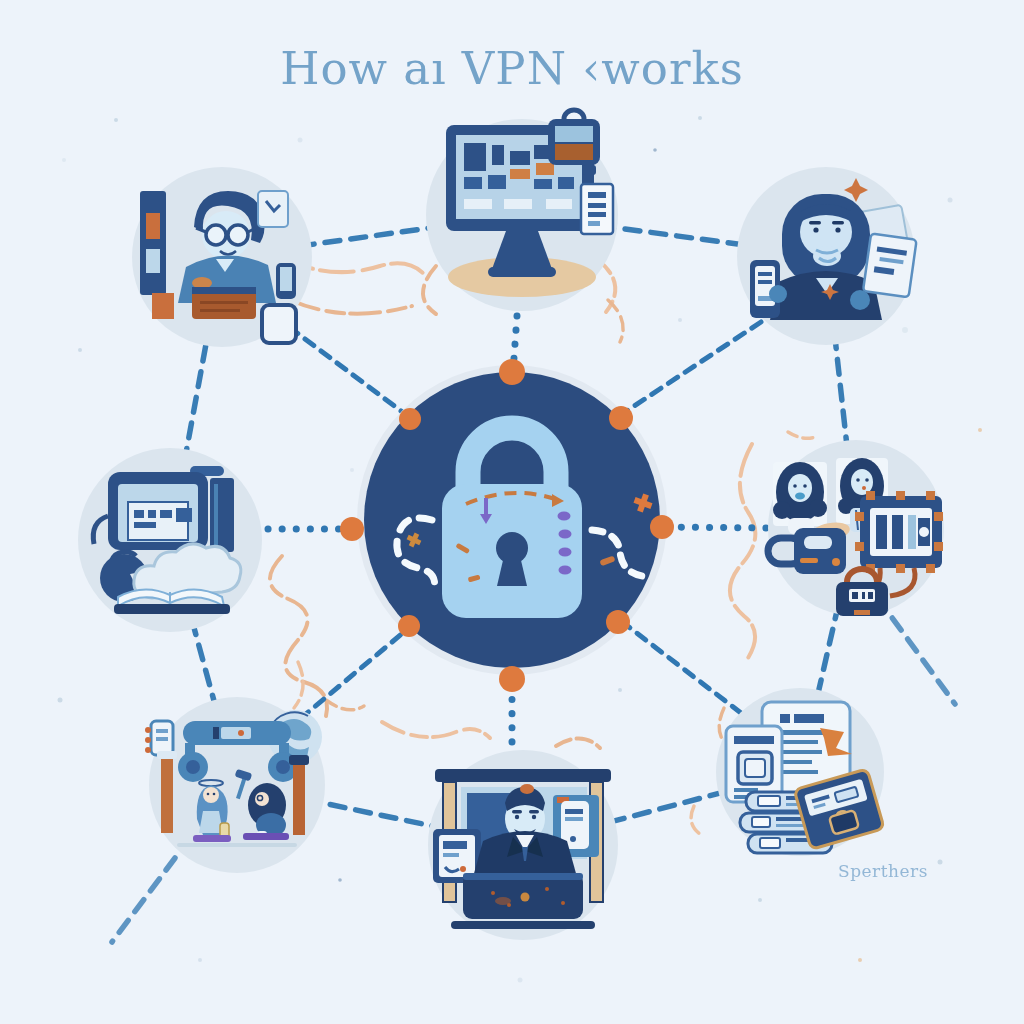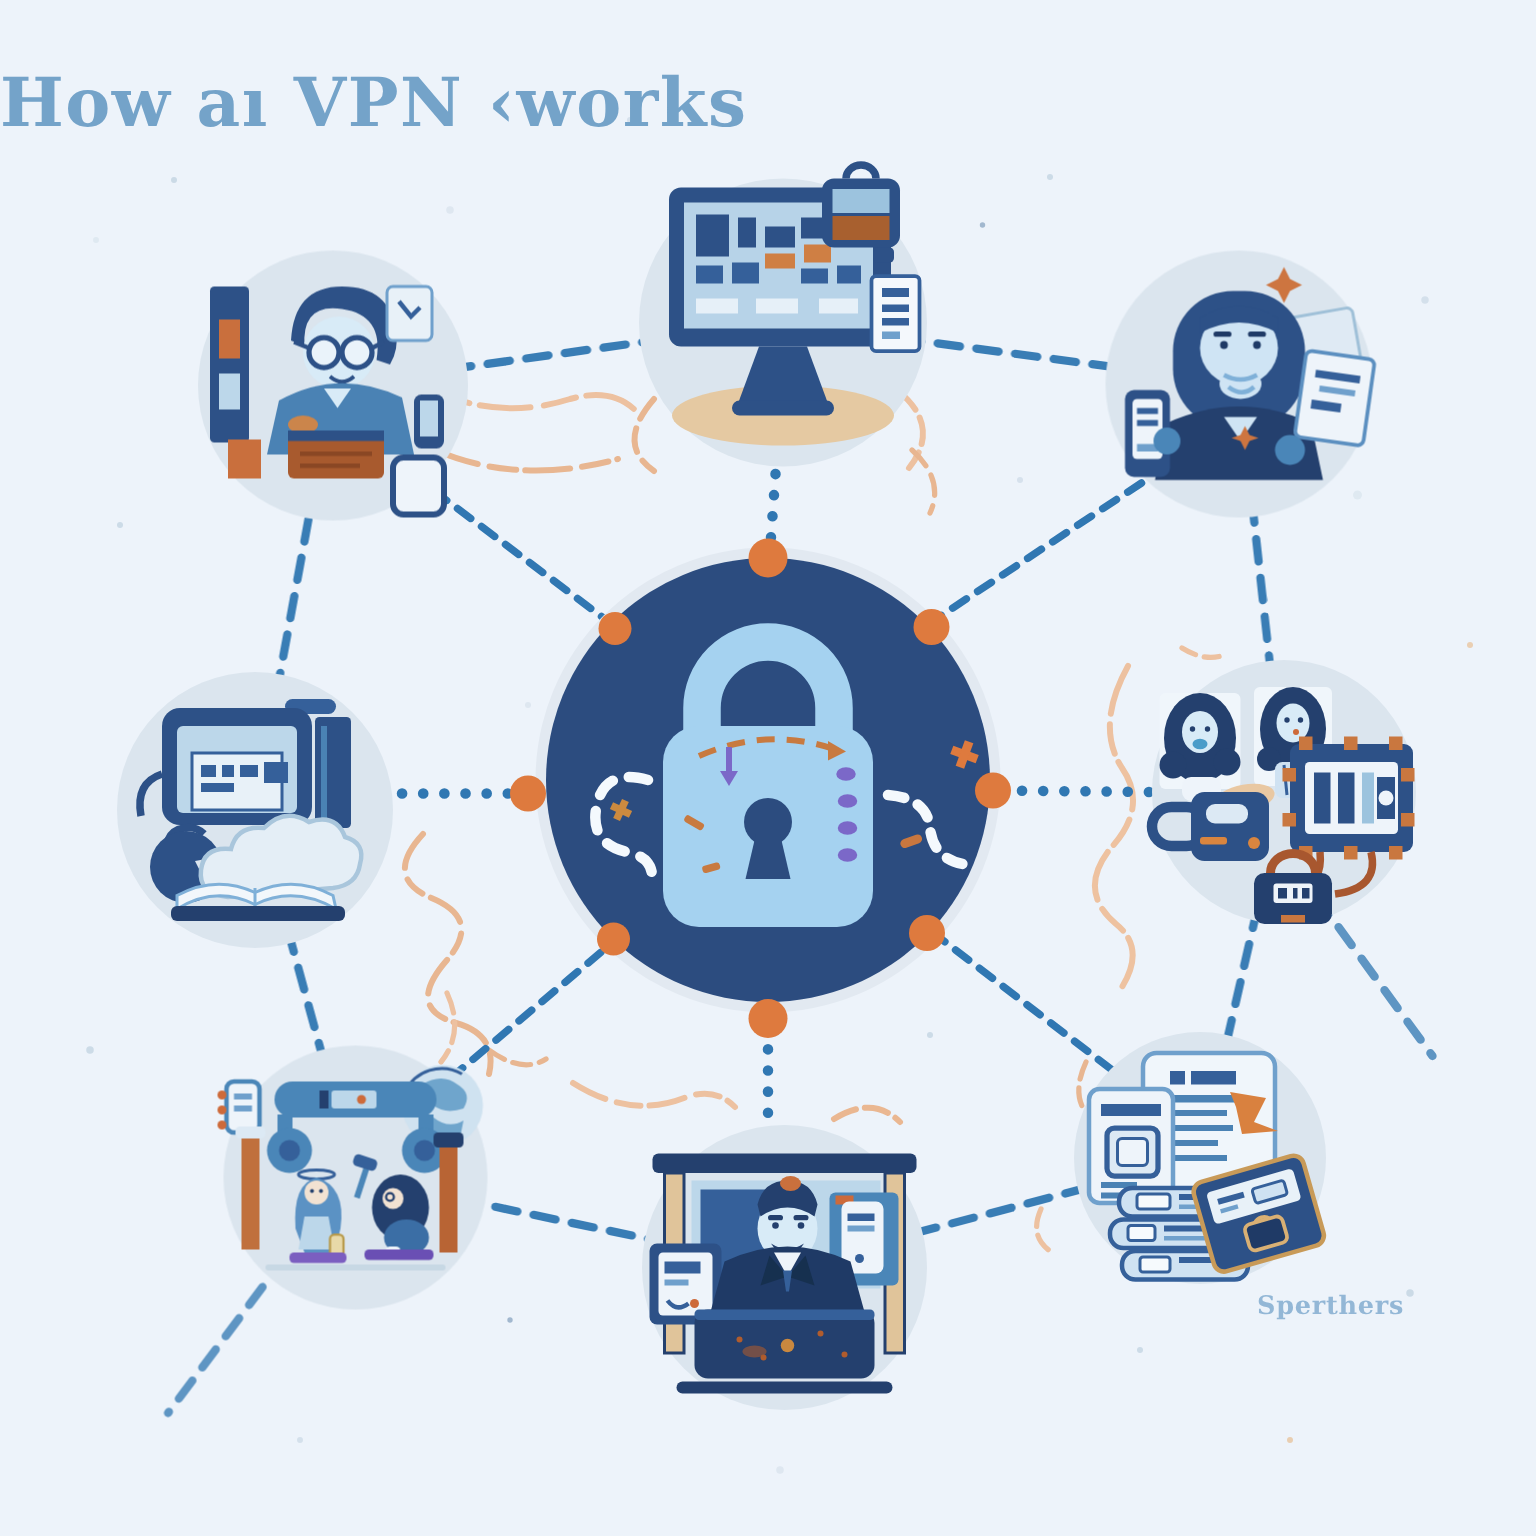--- a/index.html
+++ b/index.html
@@ -3,28 +3,28 @@
 <meta charset="utf-8">
 <style>
   html,body{margin:0;padding:0;}
   body{
     width:1024px;height:1024px;position:relative;overflow:hidden;
     background:#edf3fa;
     font-family:"DejaVu Serif","Liberation Serif",serif;
   }
   .canvas{position:absolute;inset:0;width:1024px;height:1024px;}
   .title{
-    position:absolute;top:42px;left:0;width:100%;text-align:left;
+    position:absolute;top:42px;left:0;width:100%;text-align:center;
     font-family:"DejaVu Serif","Liberation Serif",serif;
-    font-weight:700;font-size:45px;letter-spacing:1px;color:#74a3c9;
+    font-weight:400;font-size:45px;letter-spacing:1px;color:#74a3c9;
   }
   .watermark{
     position:absolute;top:861px;left:838px;
     font-family:"DejaVu Serif","Liberation Serif",serif;
-    font-weight:700;font-size:17px;letter-spacing:.5px;color:#93b7d6;
+    font-weight:400;font-size:17px;letter-spacing:.5px;color:#93b7d6;
   }
   svg{position:absolute;inset:0;display:block;}
 </style>
 </head>
 <body>
 
 <div class="canvas">
 
 <svg viewBox="0 0 1024 1024" width="1024" height="1024">
 

